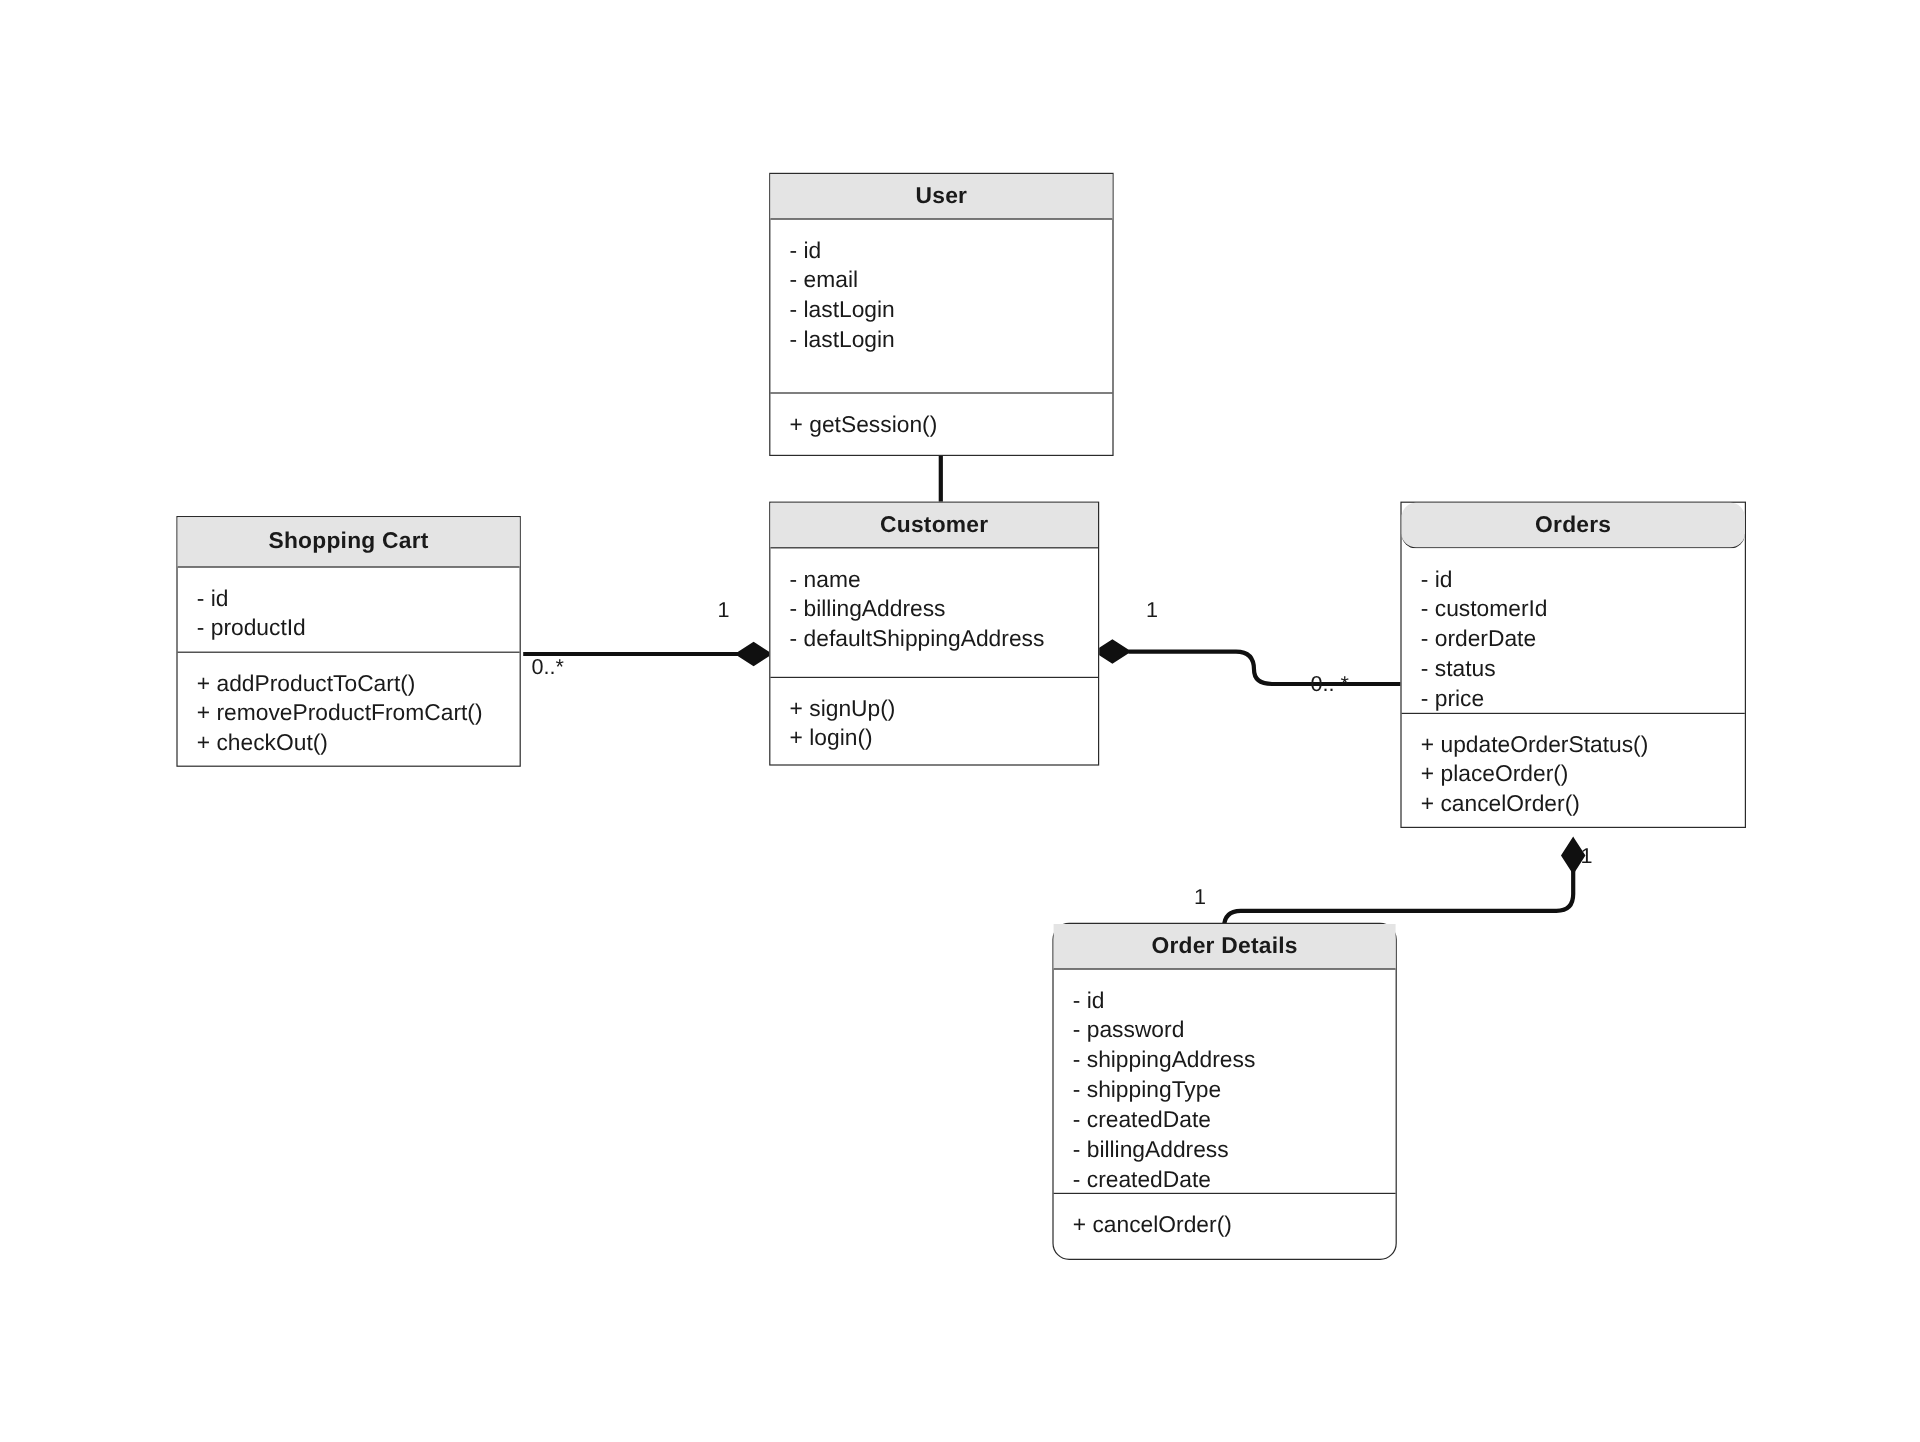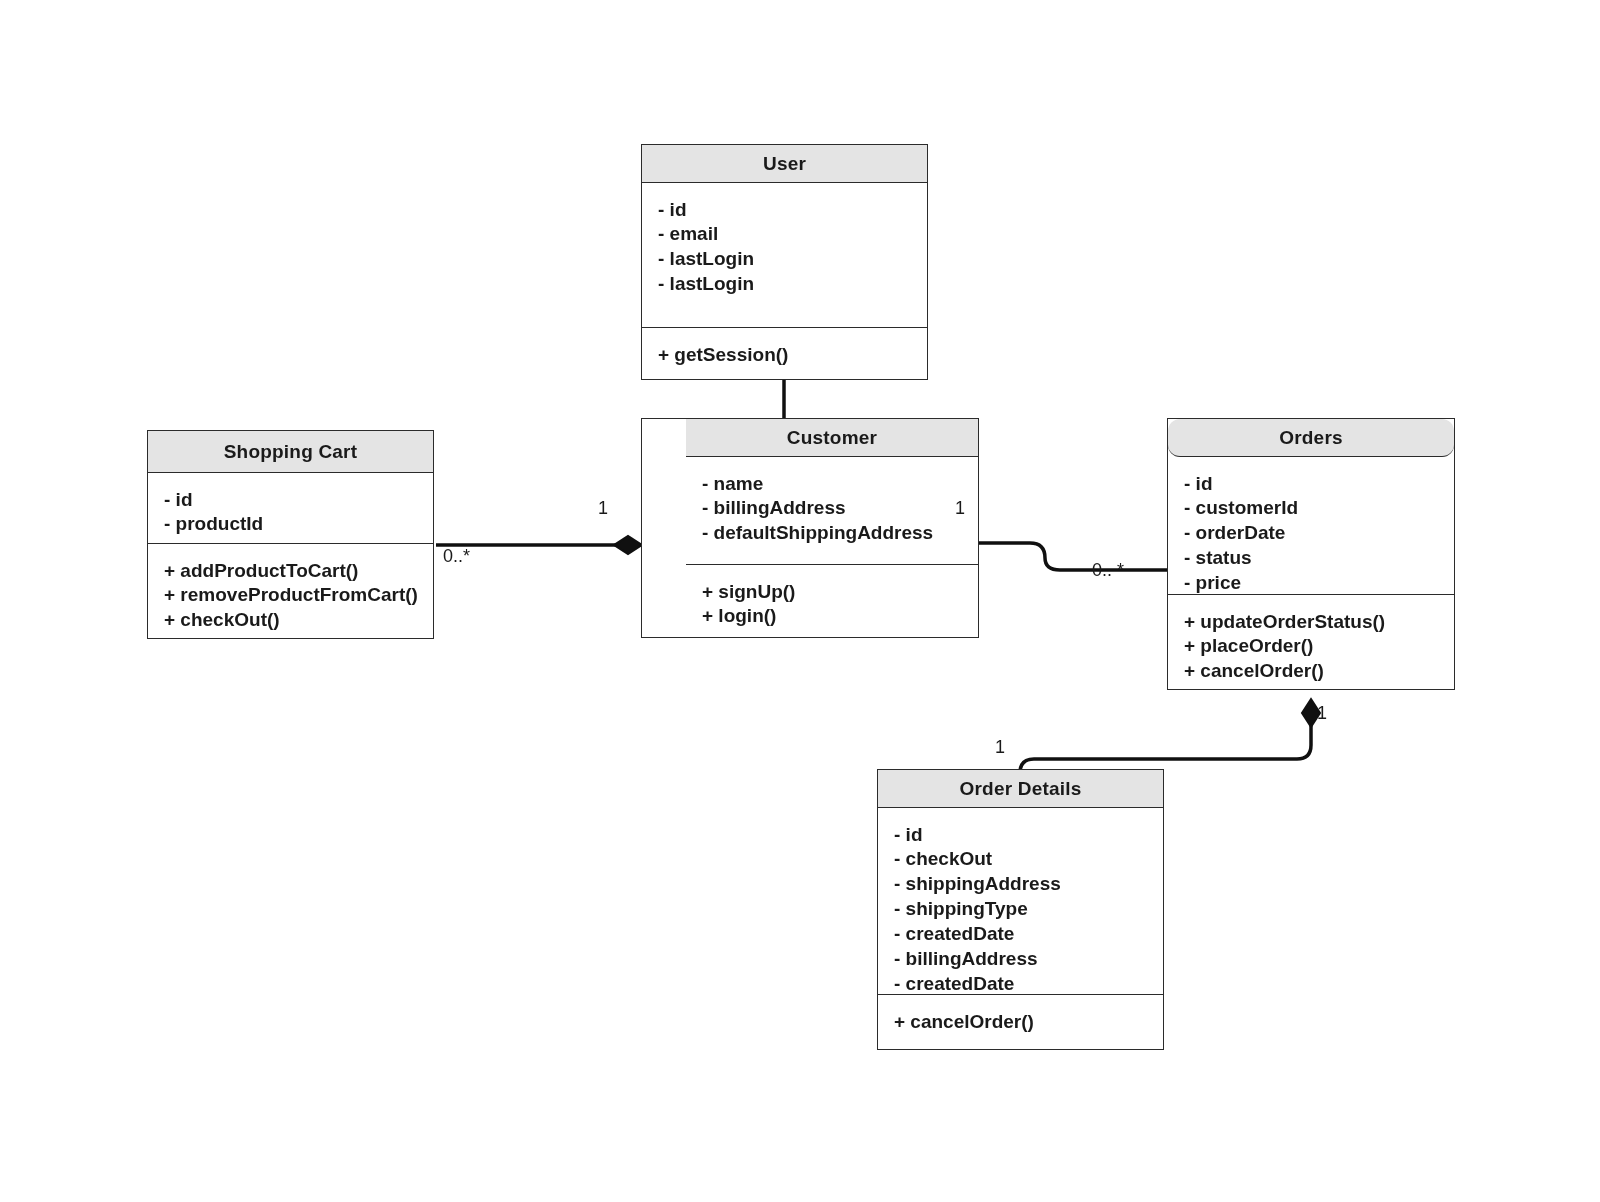--- a/index.html
+++ b/index.html
@@ -36,21 +36,20 @@
     line-height: 1;
     display: flex;
     align-items: center;
     justify-content: center;
   }
   .uml-compartment {
     box-sizing: border-box;
     padding: 14px 16px 14px 16px;
     font-size: 19px;
     line-height: 1.15;
-    font-weight: bold;
   }
   .uml-compartment.ops {
     border-top: 1.5px solid #2b2b2b;
   }
   .uml-row {
     white-space: nowrap;
     padding: 1.5px 0;
   }
   .edge-layer {
     position: absolute;
@@ -115,21 +114,21 @@
       <div class="uml-row">- id</div>
       <div class="uml-row">- productId</div>
     </div>
     <div class="uml-compartment ops" style="height:95px;">
       <div class="uml-row">+ addProductToCart()</div>
       <div class="uml-row">+ removeProductFromCart()</div>
       <div class="uml-row">+ checkOut()</div>
     </div>
   </div>
 
-  <div class="uml-class" style="left:641px; top:418px; width:338px;padding-left:44px;">
+  <div class="uml-class" style="left:641px; top:418px; width:275px;">
     <div class="uml-header" style="height:38px;">Customer</div>
     <div class="uml-compartment attrs" style="height:107px;">
       <div class="uml-row">- name</div>
       <div class="uml-row">- billingAddress</div>
       <div class="uml-row">- defaultShippingAddress</div>
     </div>
     <div class="uml-compartment ops" style="height:73px;">
       <div class="uml-row">+ signUp()</div>
       <div class="uml-row">+ login()</div>
     </div>
@@ -144,25 +143,25 @@
       <div class="uml-row">- status</div>
       <div class="uml-row">- price</div>
     </div>
     <div class="uml-compartment ops" style="height:95px;">
       <div class="uml-row">+ updateOrderStatus()</div>
       <div class="uml-row">+ placeOrder()</div>
       <div class="uml-row">+ cancelOrder()</div>
     </div>
   </div>
 
-  <div class="uml-class" style="left:877px; top:769px; width:287px;">
+  <div class="uml-class" style="left:877px; top:769px; width:287px;border-radius:14px;">
     <div class="uml-header" style="height:38px;">Order Details</div>
     <div class="uml-compartment attrs" style="height:186px;">
       <div class="uml-row">- id</div>
-      <div class="uml-row">- checkOut</div>
+      <div class="uml-row">- password</div>
       <div class="uml-row">- shippingAddress</div>
       <div class="uml-row">- shippingType</div>
       <div class="uml-row">- createdDate</div>
       <div class="uml-row">- billingAddress</div>
       <div class="uml-row">- createdDate</div>
     </div>
     <div class="uml-compartment ops" style="height:55px;">
       <div class="uml-row">+ cancelOrder()</div>
     </div>
   </div>

